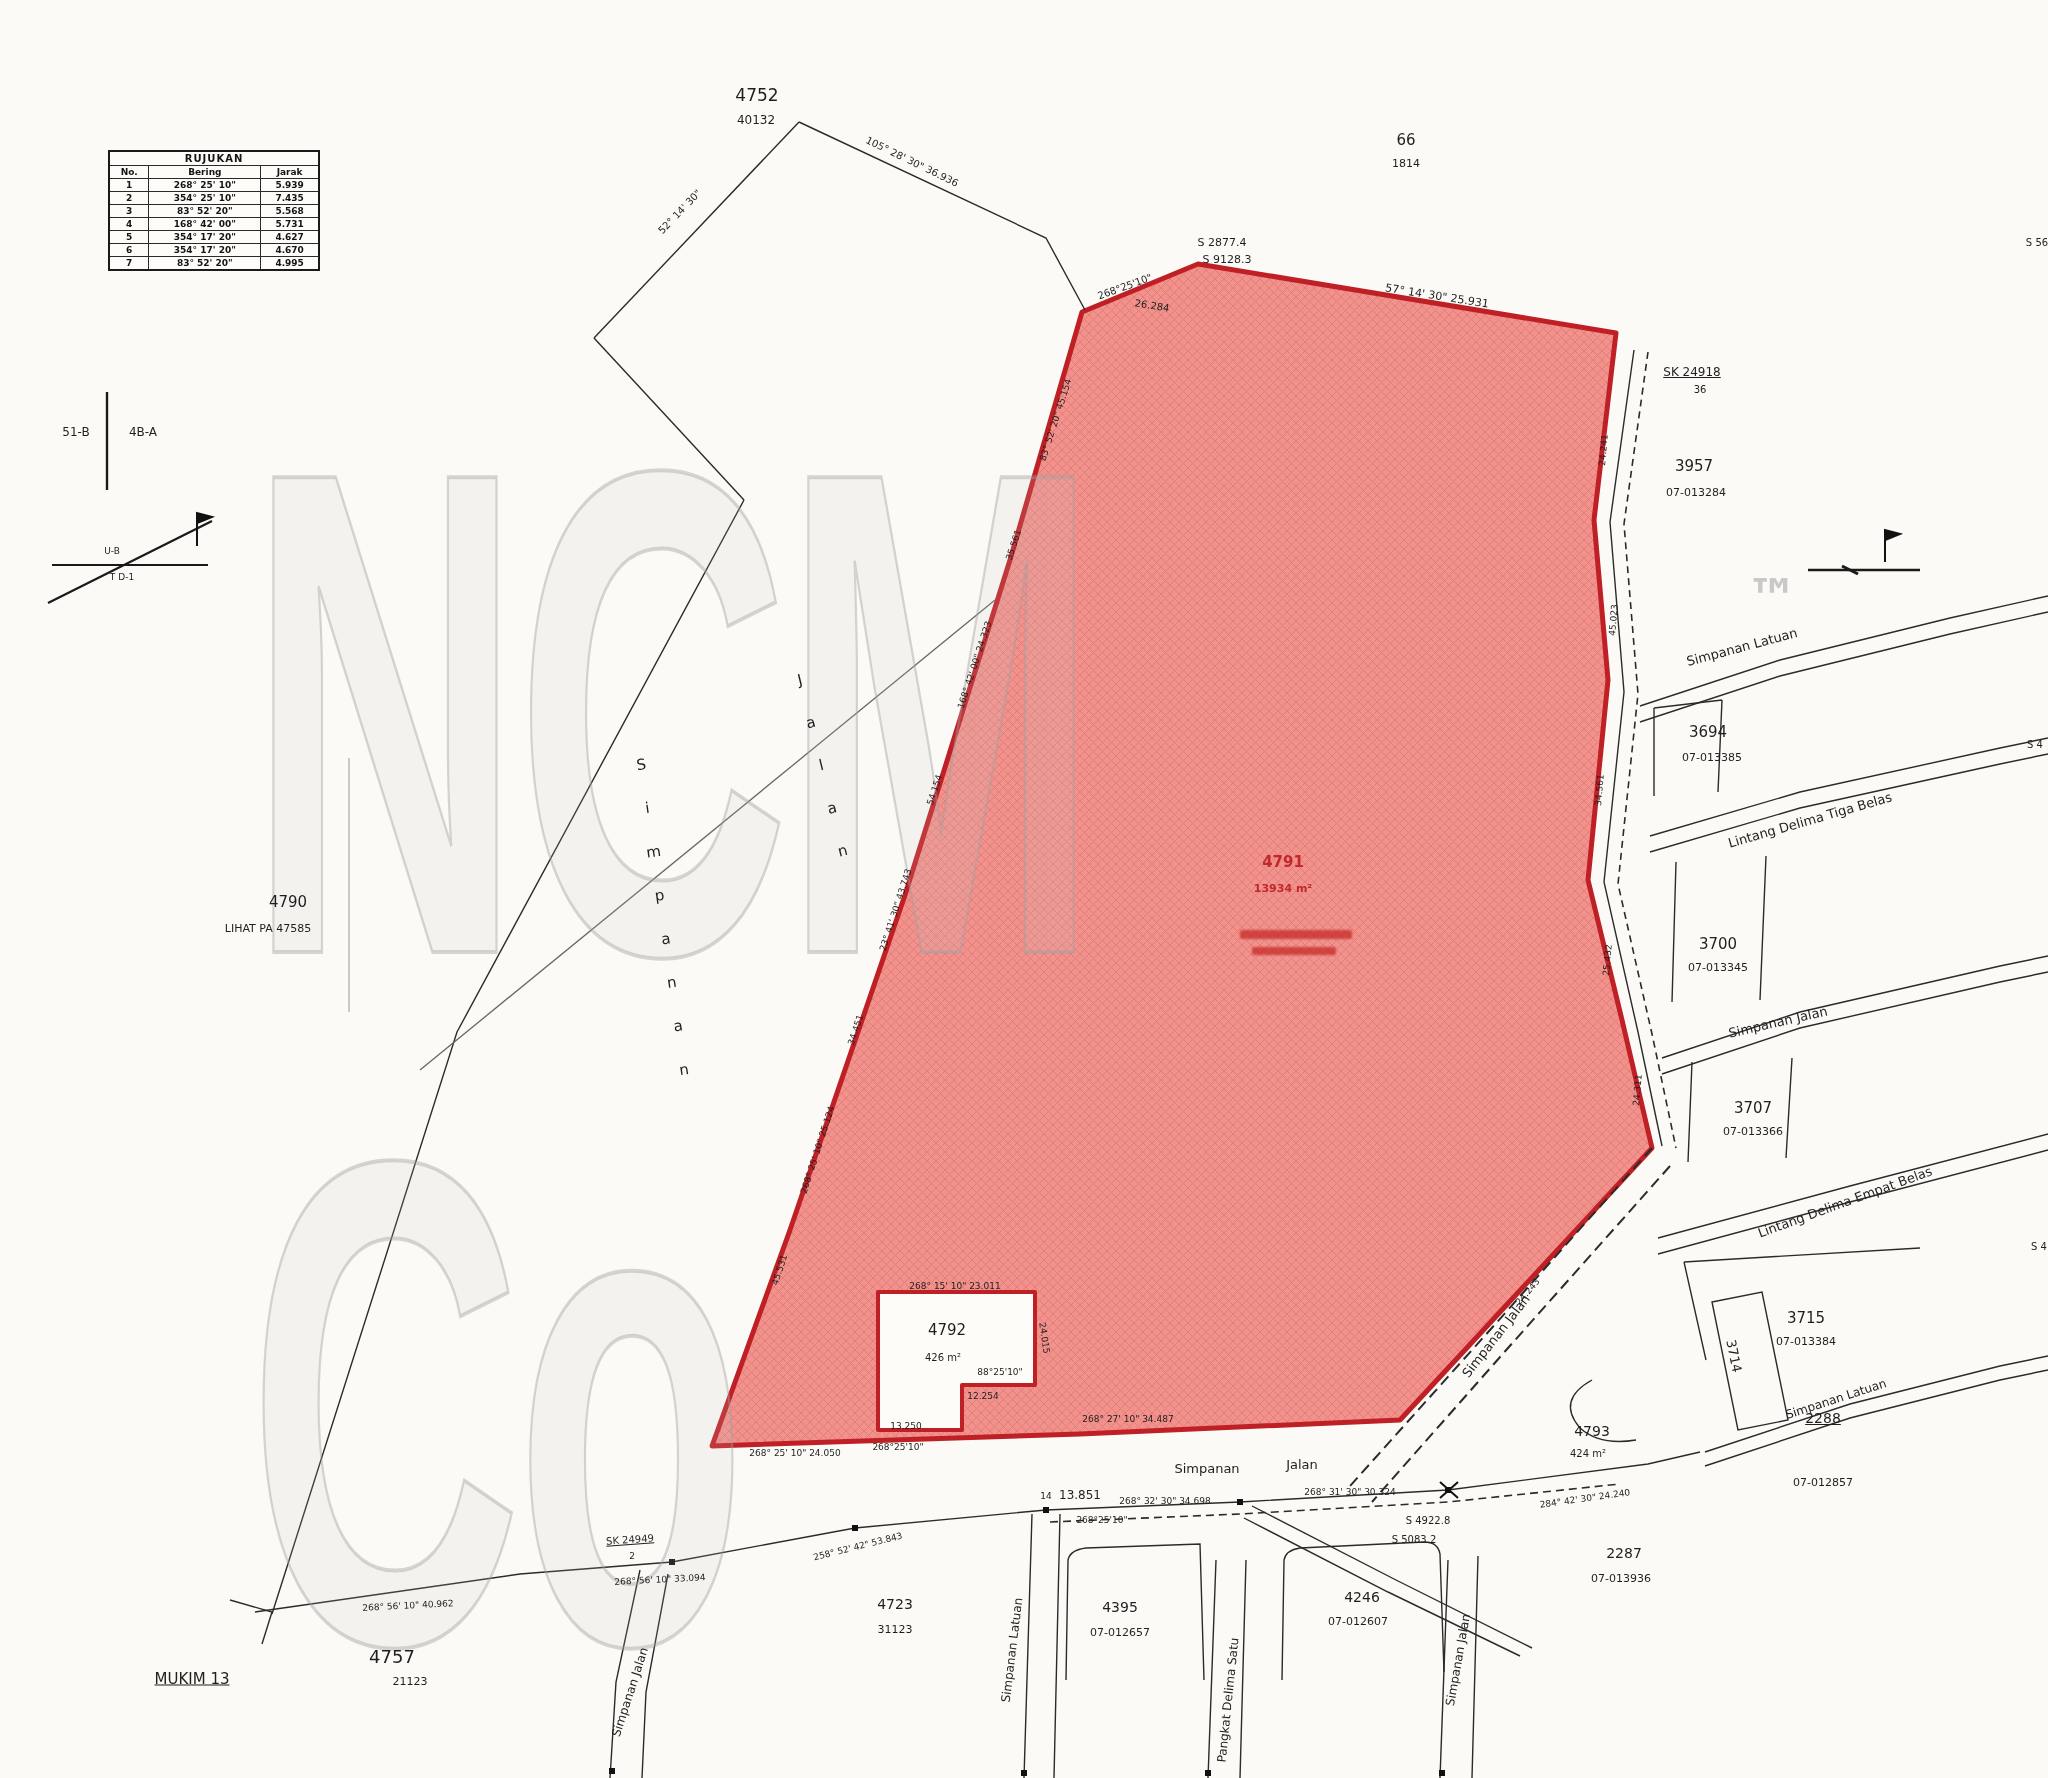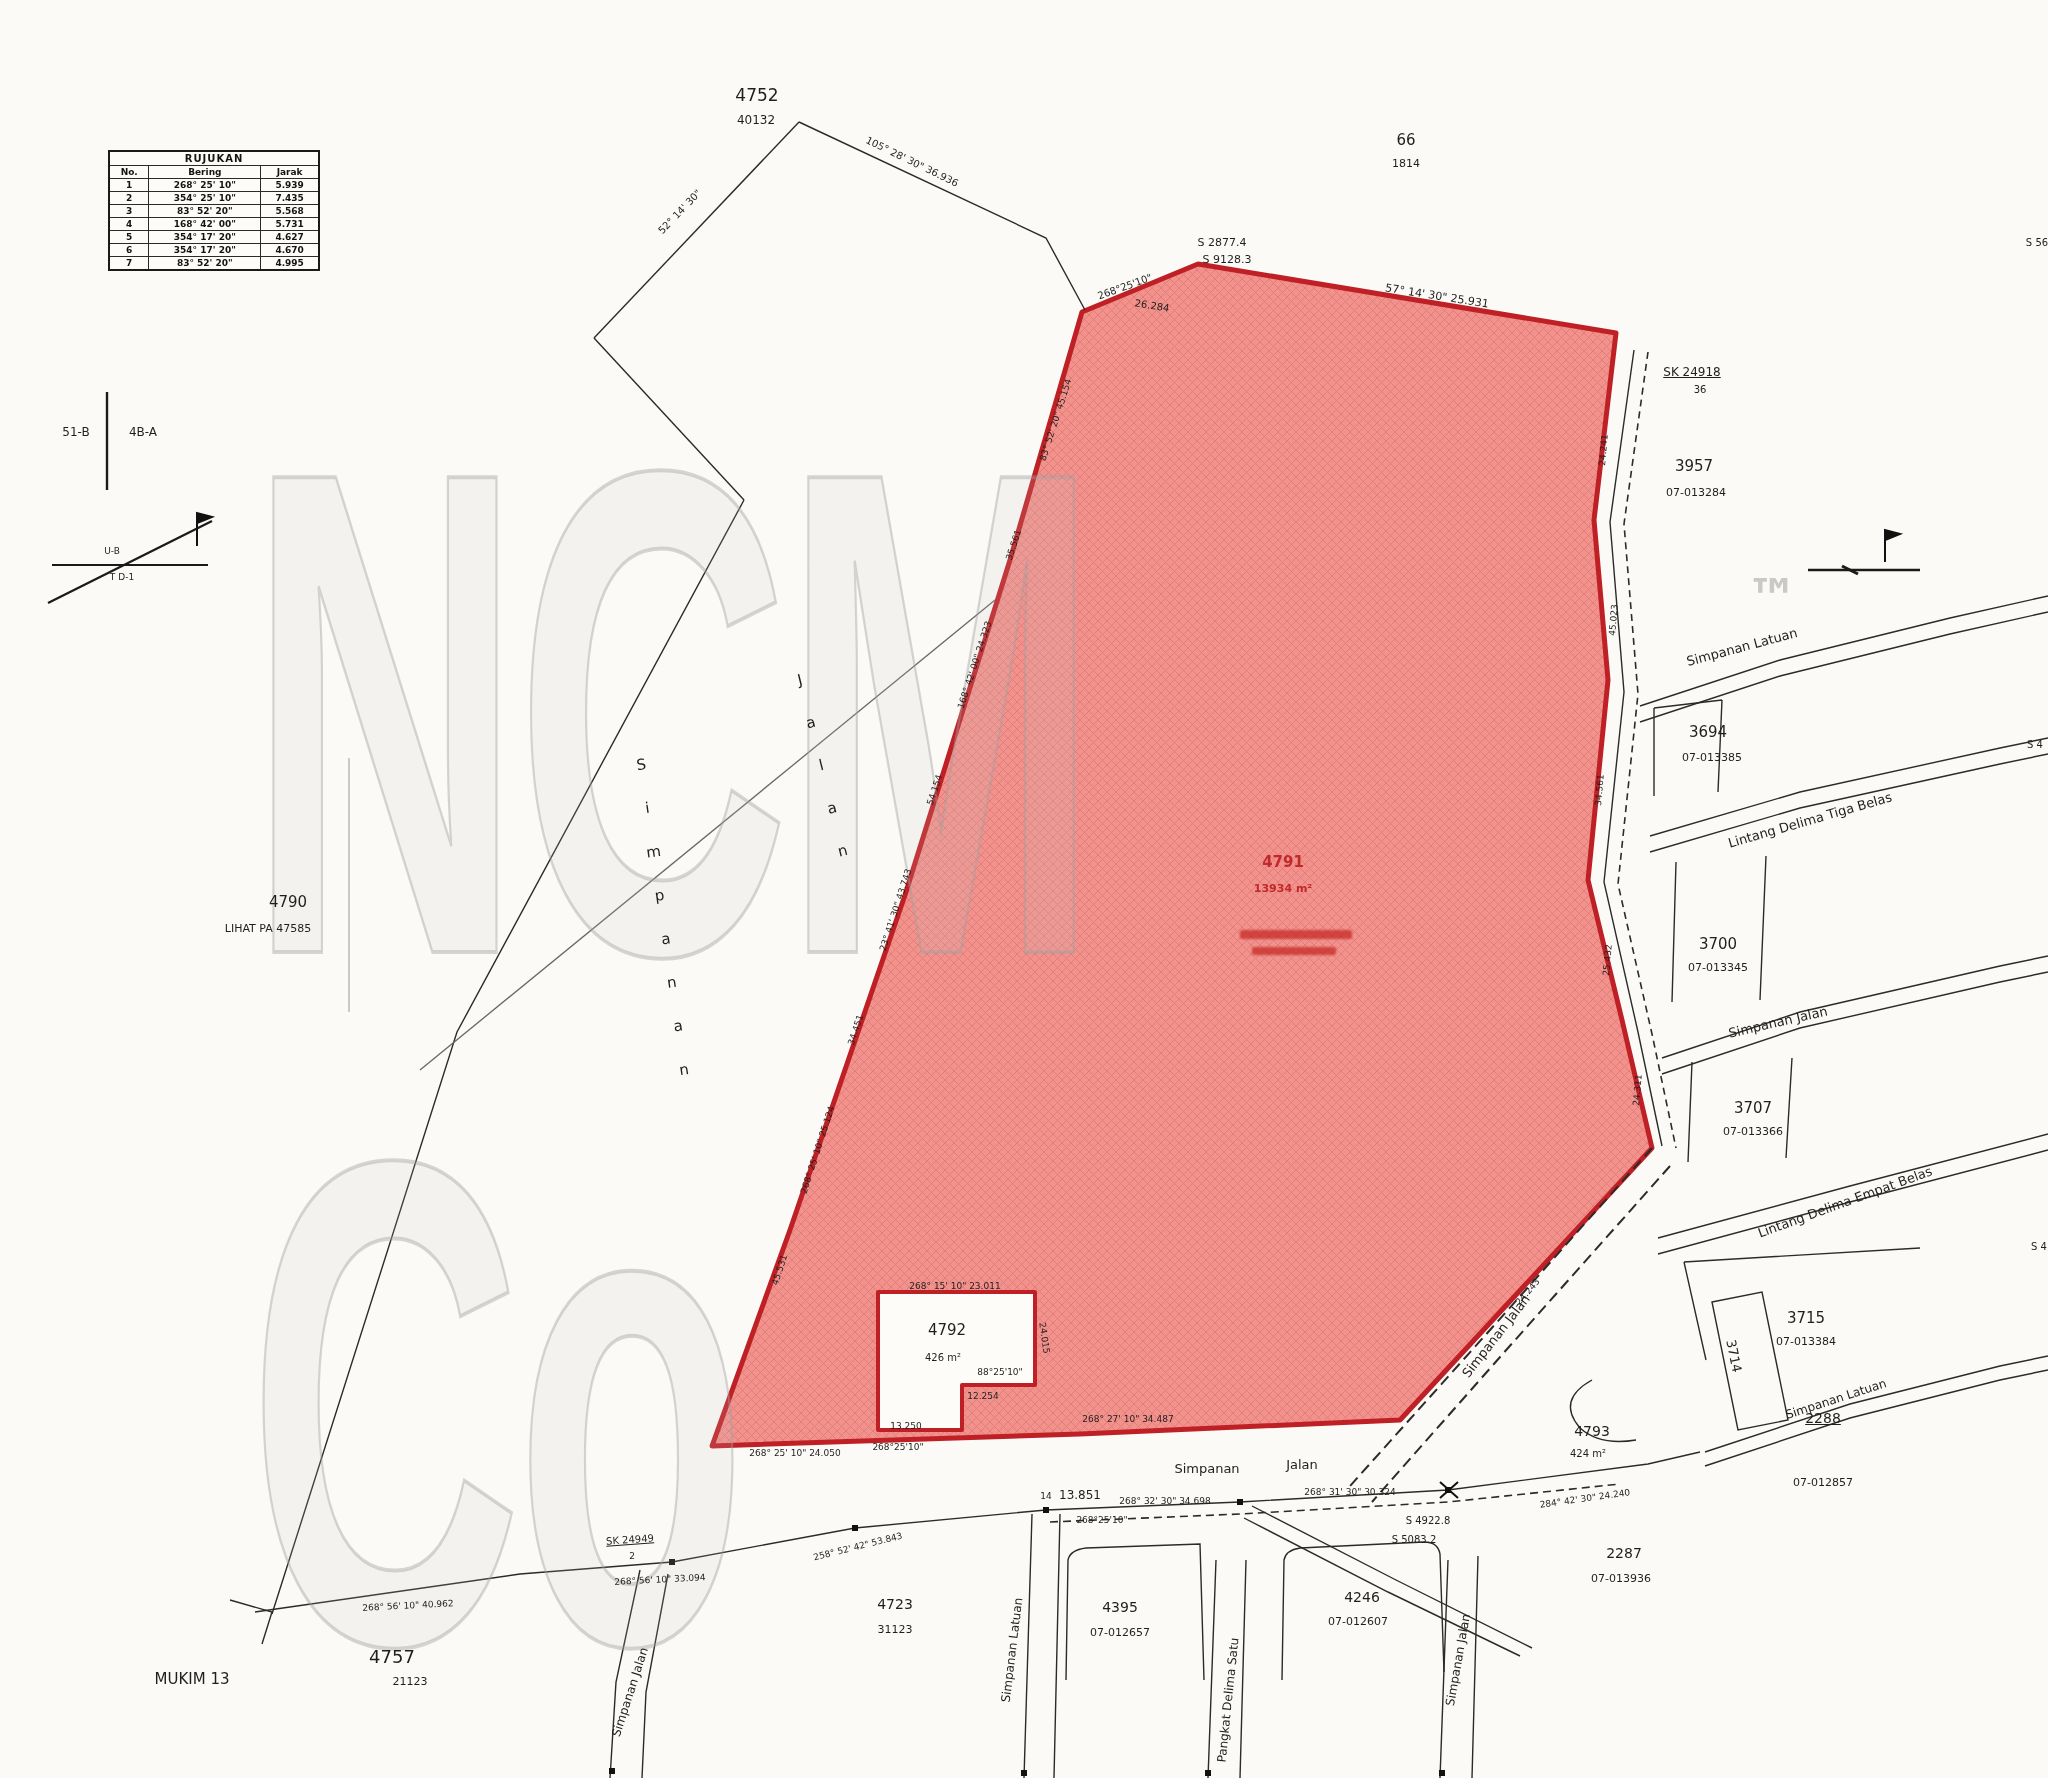--- a/index.html
+++ b/index.html
@@ -239,21 +239,21 @@
       <span class="lbl" style="left: 895px; top: 1604px; font-size: 14px; transform: translate(-50%, -50%);">4723</span>
       <span class="lbl" style="left: 895px; top: 1629px; font-size: 11px; transform: translate(-50%, -50%);">31123</span>
       <span class="lbl" style="left: 1120px; top: 1607px; font-size: 14px; transform: translate(-50%, -50%);">4395</span>
       <span class="lbl" style="left: 1120px; top: 1632px; font-size: 11px; transform: translate(-50%, -50%);">07-012657</span>
       <span class="lbl" style="left: 1362px; top: 1597px; font-size: 14px; transform: translate(-50%, -50%);">4246</span>
       <span class="lbl" style="left: 1358px; top: 1621px; font-size: 11px; transform: translate(-50%, -50%);">07-012607</span>
       <span class="lbl" style="left: 1012px; top: 1650px; font-size: 12px; transform: translate(-50%, -50%) rotate(-83deg);">Simpanan Latuan</span>
       <span class="lbl" style="left: 1228px; top: 1700px; font-size: 12px; transform: translate(-50%, -50%) rotate(-84deg);">Pangkat Delima Satu</span>
       <span class="lbl" style="left: 1458px; top: 1660px; font-size: 12px; transform: translate(-50%, -50%) rotate(-80deg);">Simpanan Jalan</span>
       <span class="lbl" style="left: 630px; top: 1692px; font-size: 12px; transform: translate(-50%, -50%) rotate(-72deg);">Simpanan Jalan</span>
-      <span class="lbl" style="left: 192px; top: 1679px; font-size: 15px; transform: translate(-50%, -50%);">MUKIM 13</span>
+      <span class="lbl" style="left: 192px; top: 1679px; font-size: 15px; transform: translate(-50%, -50%); text-decoration: underline;">MUKIM 13</span>
       <span class="lbl" style="left: 392px; top: 1657px; font-size: 18px; transform: translate(-50%, -50%);">4757</span>
       <span class="lbl" style="left: 410px; top: 1681px; font-size: 11px; transform: translate(-50%, -50%);">21123</span>
       <span class="lbl" style="left: 408px; top: 1606px; font-size: 9px; transform: translate(-50%, -50%) rotate(-3deg);">268° 56' 10" 40.962</span>
       <span class="lbl" style="left: 660px; top: 1580px; font-size: 9px; transform: translate(-50%, -50%) rotate(-3deg);">268° 56' 10" 33.094</span>
       <span class="lbl" style="left: 630px; top: 1540px; font-size: 10px; text-decoration: underline; transform: translate(-50%, -50%) rotate(-4deg);">SK 24949</span>
       <span class="lbl" style="left: 632px; top: 1556px; font-size: 9px; transform: translate(-50%, -50%);">2</span>
       <span class="lbl" style="left: 858px; top: 1547px; font-size: 9px; transform: translate(-50%, -50%) rotate(-14deg);">258° 52' 42" 53.843</span>
       <span class="lbl" style="left: 76px; top: 432px; font-size: 12px; transform: translate(-50%, -50%);">51-B</span>
       <span class="lbl" style="left: 143px; top: 432px; font-size: 12px; transform: translate(-50%, -50%);">4B-A</span>
       <span class="lbl" style="left: 112px; top: 551px; font-size: 9px; transform: translate(-50%, -50%);">U-B</span>

